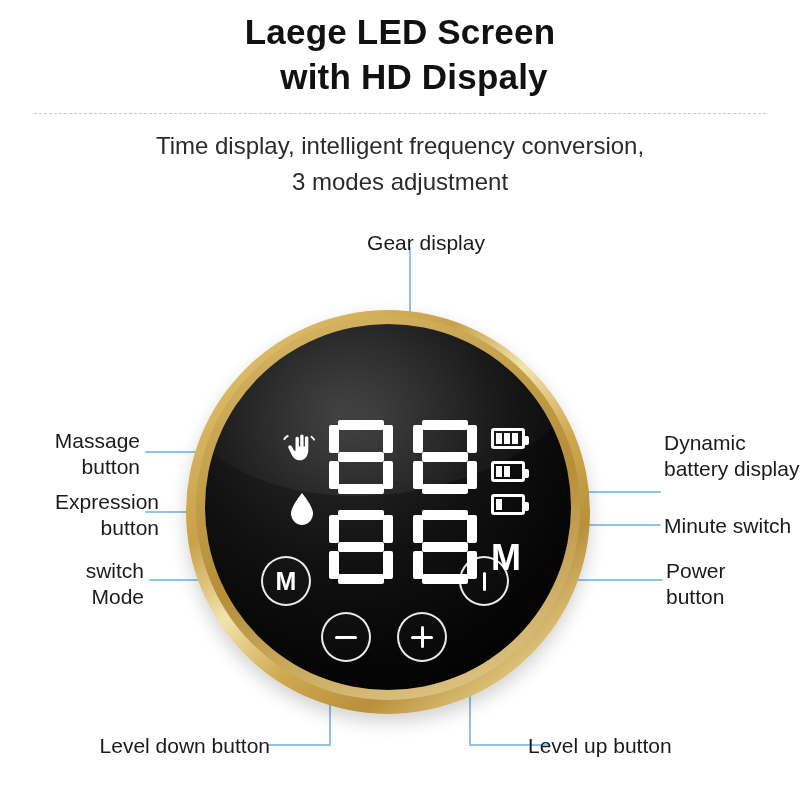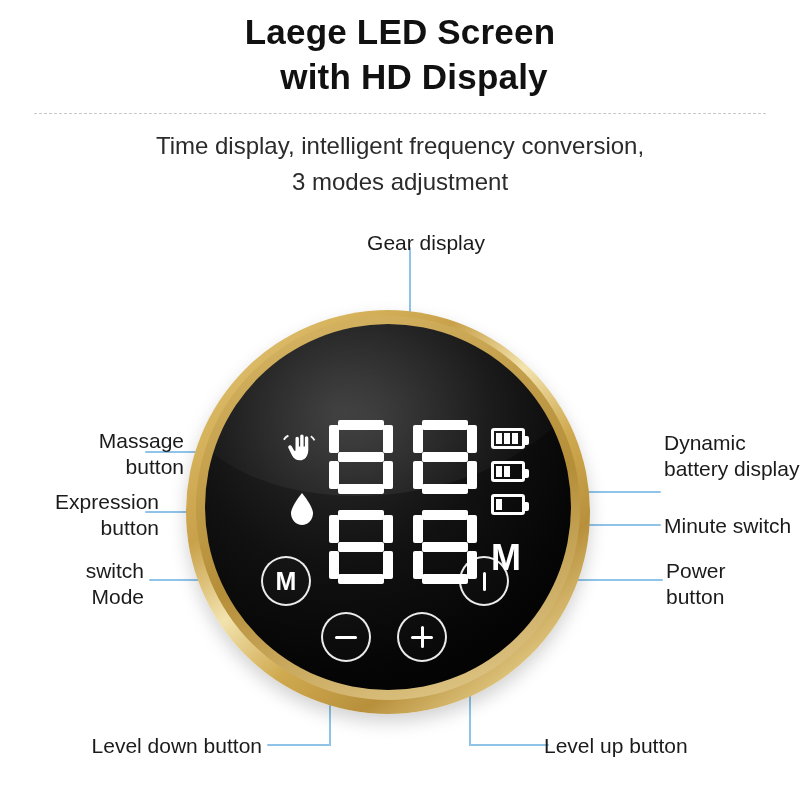--- a/index.html
+++ b/index.html
@@ -306,21 +306,21 @@
       <path d="M330 660 L330 745 L268 745"></path>
 
       <path d="M470 660 L470 745 L548 745"></path>
     </g>
   </svg>
 
   <div class="label c" style="left:281px; top:214px; width:290px;margin-top:16px;">
     <span>Gear display</span>
   </div>
 
-  <div class="label r" style="left:0; top:428px; width:140px;margin-left:44px;">
+  <div class="label r" style="left:0; top:428px; width:140px;">
     <div>Massage</div>
     <div>button</div>
   </div>
 
   <div class="label r" style="left:0; top:489px; width:140px;padding-left:19px;">
     <div>Expression</div>
     <div>button</div>
   </div>
 
   <div class="label r" style="left:0; top:558px; width:144px;">
@@ -335,25 +335,25 @@
 
   <div class="label l" style="left:664px; top:513px; width:160px;">
     <span>Minute switch</span>
   </div>
 
   <div class="label l" style="left:666px; top:558px; width:140px;">
     <div>Power</div>
     <div>button</div>
   </div>
 
-  <div class="label r" style="left:0; top:733px; width:262px;">
+  <div class="label r" style="left:0; top:733px; width:262px;padding-left:8px;">
     <span>Level down button</span>
   </div>
 
-  <div class="label l" style="left:544px; top:733px; width:240px;">
+  <div class="label l" style="left:528px; top:733px; width:240px;">
     <span>Level up button</span>
   </div>
 
   <div class="device">
     <div class="ring-outer"></div>
     <div class="ring-inner-shade"></div>
 
     <div class="face">
       <div class="gloss"></div>
 

